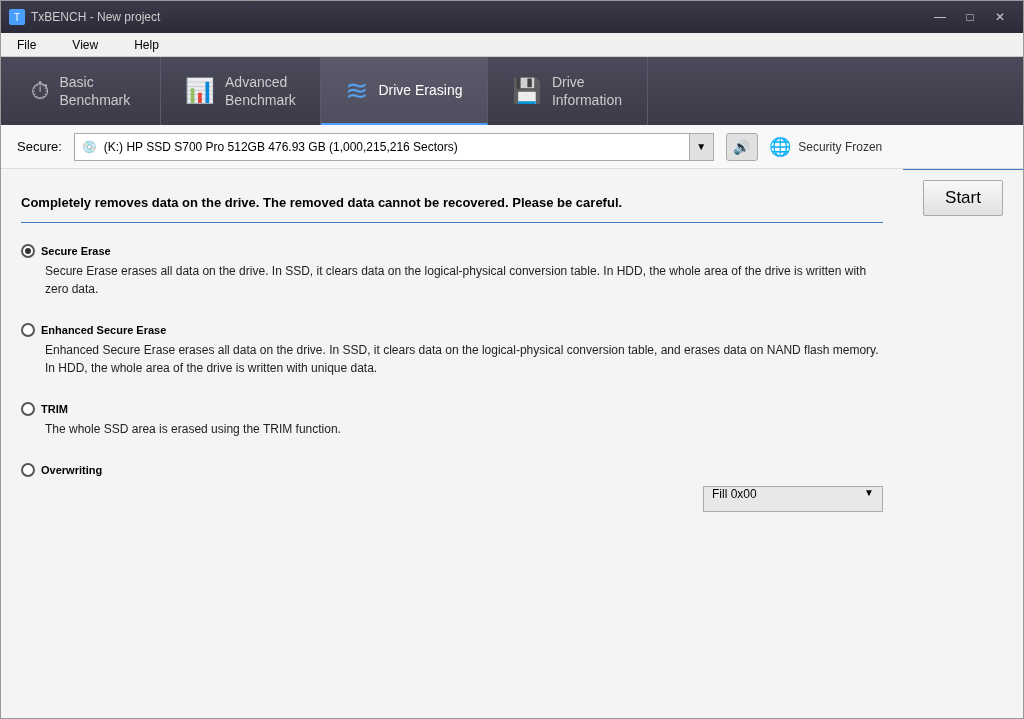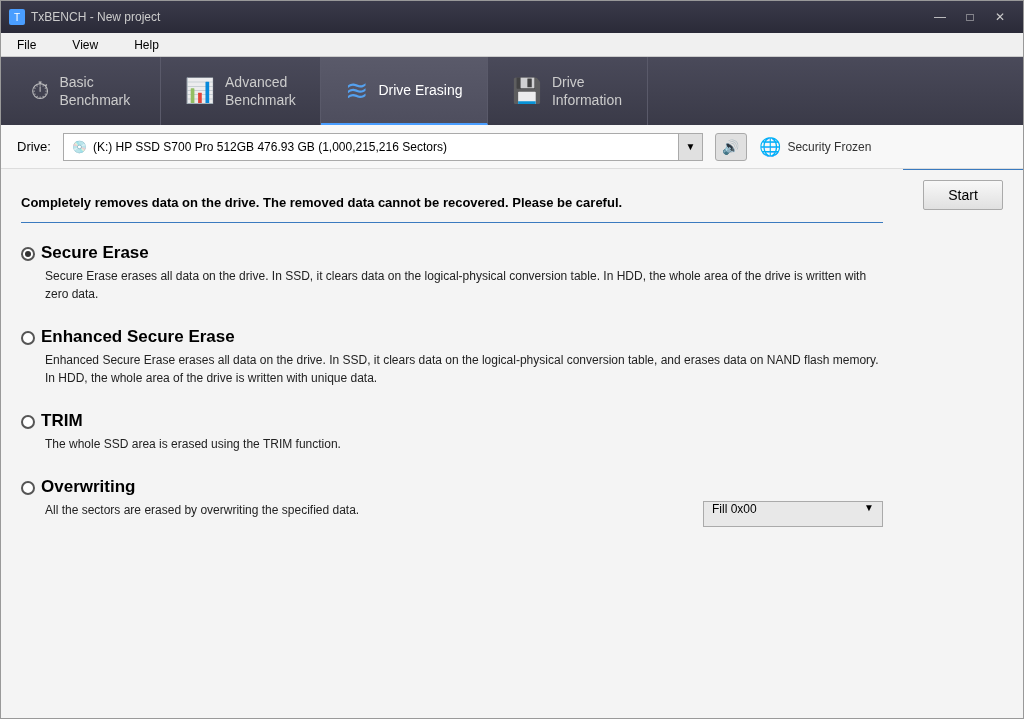--- a/index.html
+++ b/index.html
@@ -210,21 +210,21 @@
     .erase-option {
       margin-bottom: 24px;
     }
     .option-title-row {
       display: flex;
       align-items: center;
       gap: 6px;
       margin-bottom: 4px;
     }
     .option-title {
-      font-size: 17px;
+      font-size: 11px;
       font-weight: 600;
       color: #000;
     }
     .option-desc-row {
       display: flex;
       align-items: flex-end;
       gap: 6px;
     }
     .radio-spacer {
       width: 18px;
@@ -285,25 +285,25 @@
     
     .bottom-area {
       border-top: 1px solid #3a7abf;
       padding: 10px 20px;
       display: flex;
       justify-content: flex-end;
       background: #f4f4f4;
     }
     .start-btn {
       width: 80px;
-      height: 30px;
+      height: 36px;
       background: linear-gradient(to bottom, #f8f8f8, #e0e0e0);
       border: 1px solid #aaa;
       cursor: pointer;
-      font-size: 14px;
+      font-size: 17px;
       border-radius: 2px;
     }
 
     .content-wrapper {
       display: flex;
       flex-direction: row;
       height: calc(719px - 32px - 24px - 68px - 44px);
     }
   </style>
 </head>
@@ -353,21 +353,21 @@
   <div class="tab">
     <span class="tab-icon">💾</span>
     <div class="tab-text">
       <span>Drive</span>
       <span>Information</span>
     </div>
   </div>
 </div>
 
 <div class="drive-area">
-  <span class="drive-label">Drive:</span>
+  <span class="drive-label">Secure:</span>
   <div class="drive-select" style="position:relative;display:flex;align-items:center;padding-right:28px;">
     <div class="drive-select-inner">
       <span>💿</span>
       <span>(K:) HP SSD S700 Pro 512GB  476.93 GB (1,000,215,216 Sectors)</span>
     </div>
     <div class="drive-select-arrow">▼</div>
   </div>
   <div class="info-btn">
     <span>🔊</span>
   </div>
@@ -416,24 +416,20 @@
       </div>
     </div>
 
     <div class="erase-option">
       <div class="overwrite-row">
         <div class="overwrite-left">
           <div class="option-title-row">
             <div class="radio-btn"></div>
             <span class="option-title">Overwriting</span>
           </div>
-          <div class="option-desc-row">
-            <span class="radio-spacer"></span>
-            <span class="option-desc">All the sectors are erased by overwriting the specified data.</span>
-          </div>
         </div>
         <div class="fill-dropdown">
           <span>Fill 0x00</span>
           <span class="fill-dropdown-arrow">▼</span>
         </div>
       </div>
     </div>
 
   </div>
 

